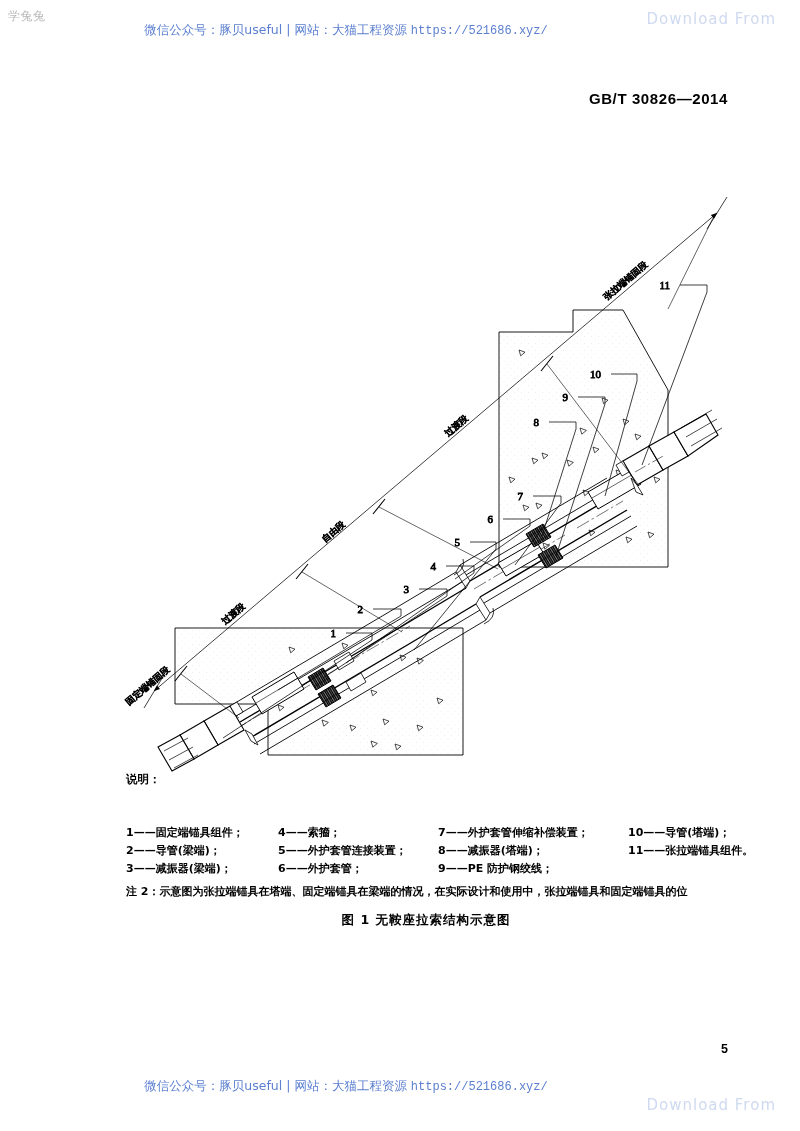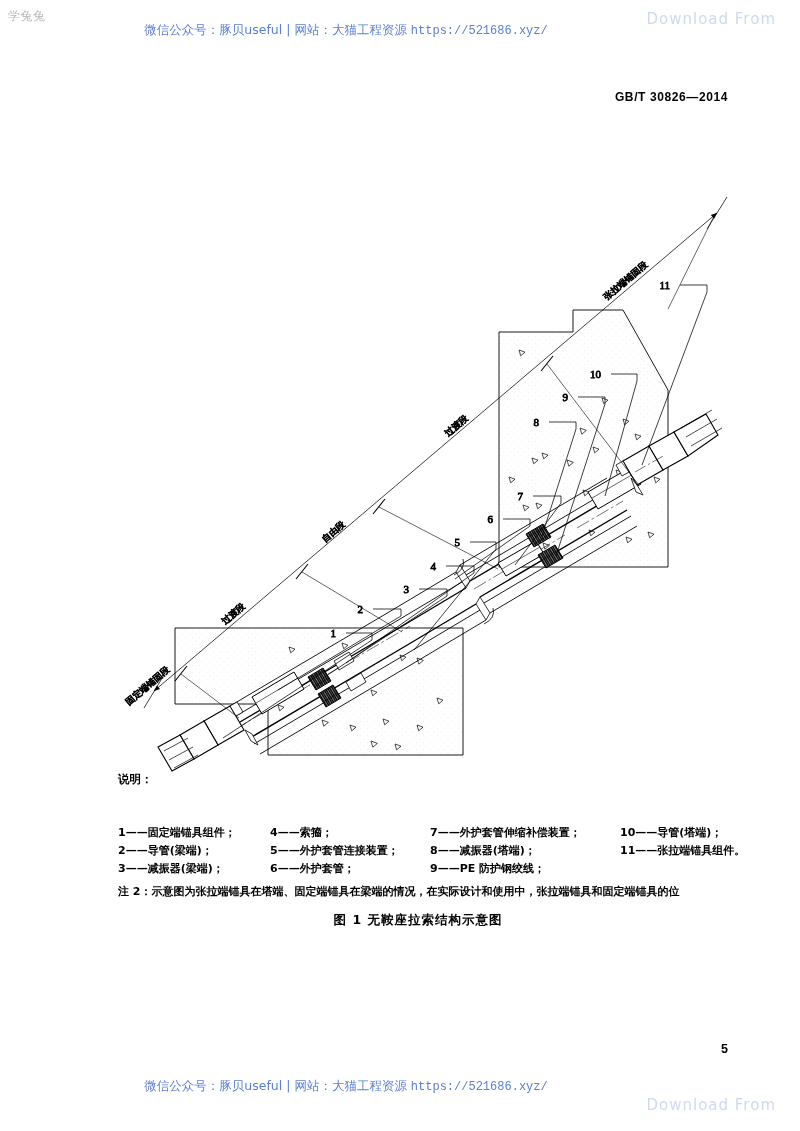--- a/index.html
+++ b/index.html
@@ -31,35 +31,35 @@
     font-family:"DejaVu Sans","Liberation Sans",sans-serif;
     font-size:15px;color:#cfd9f0;letter-spacing:1px;white-space:nowrap;
   }
   .wm-dl-top{top:10px;}
   .wm-dl-bot{top:1096px;}
 
   
   .std-no{
     position:absolute;right:72px;top:90px;
     font-family:"Liberation Sans","DejaVu Sans",sans-serif;
-    font-weight:bold;font-size:12px;letter-spacing:.6px;color:#000;
+    font-weight:bold;font-size:15px;letter-spacing:.6px;color:#000;
   }
   .page-no{
     position:absolute;right:72px;top:1042px;
     font-family:"Liberation Sans","DejaVu Sans",sans-serif;
     font-weight:bold;font-size:12.5px;color:#000;
   }
 
   
   .figure{position:absolute;left:118px;top:185px;width:620px;height:590px;}
   .figure svg{display:block;}
 
   
   .legend{
-    position:absolute;left:118px;top:772px;width:600px;
+    position:absolute;left:126px;top:772px;width:600px;
     font-family:"DejaVu Sans","Liberation Sans",sans-serif;
     color:#000;
   }
   .legend-title{font-size:11.5px;font-weight:bold;margin-bottom:3px;}
   .legend-grid{
     display:grid;
     grid-template-columns:152px 160px 190px 170px;
     row-gap:2px;
     font-size:11px;font-weight:bold;line-height:1.45;margin-top:38px;
   }

